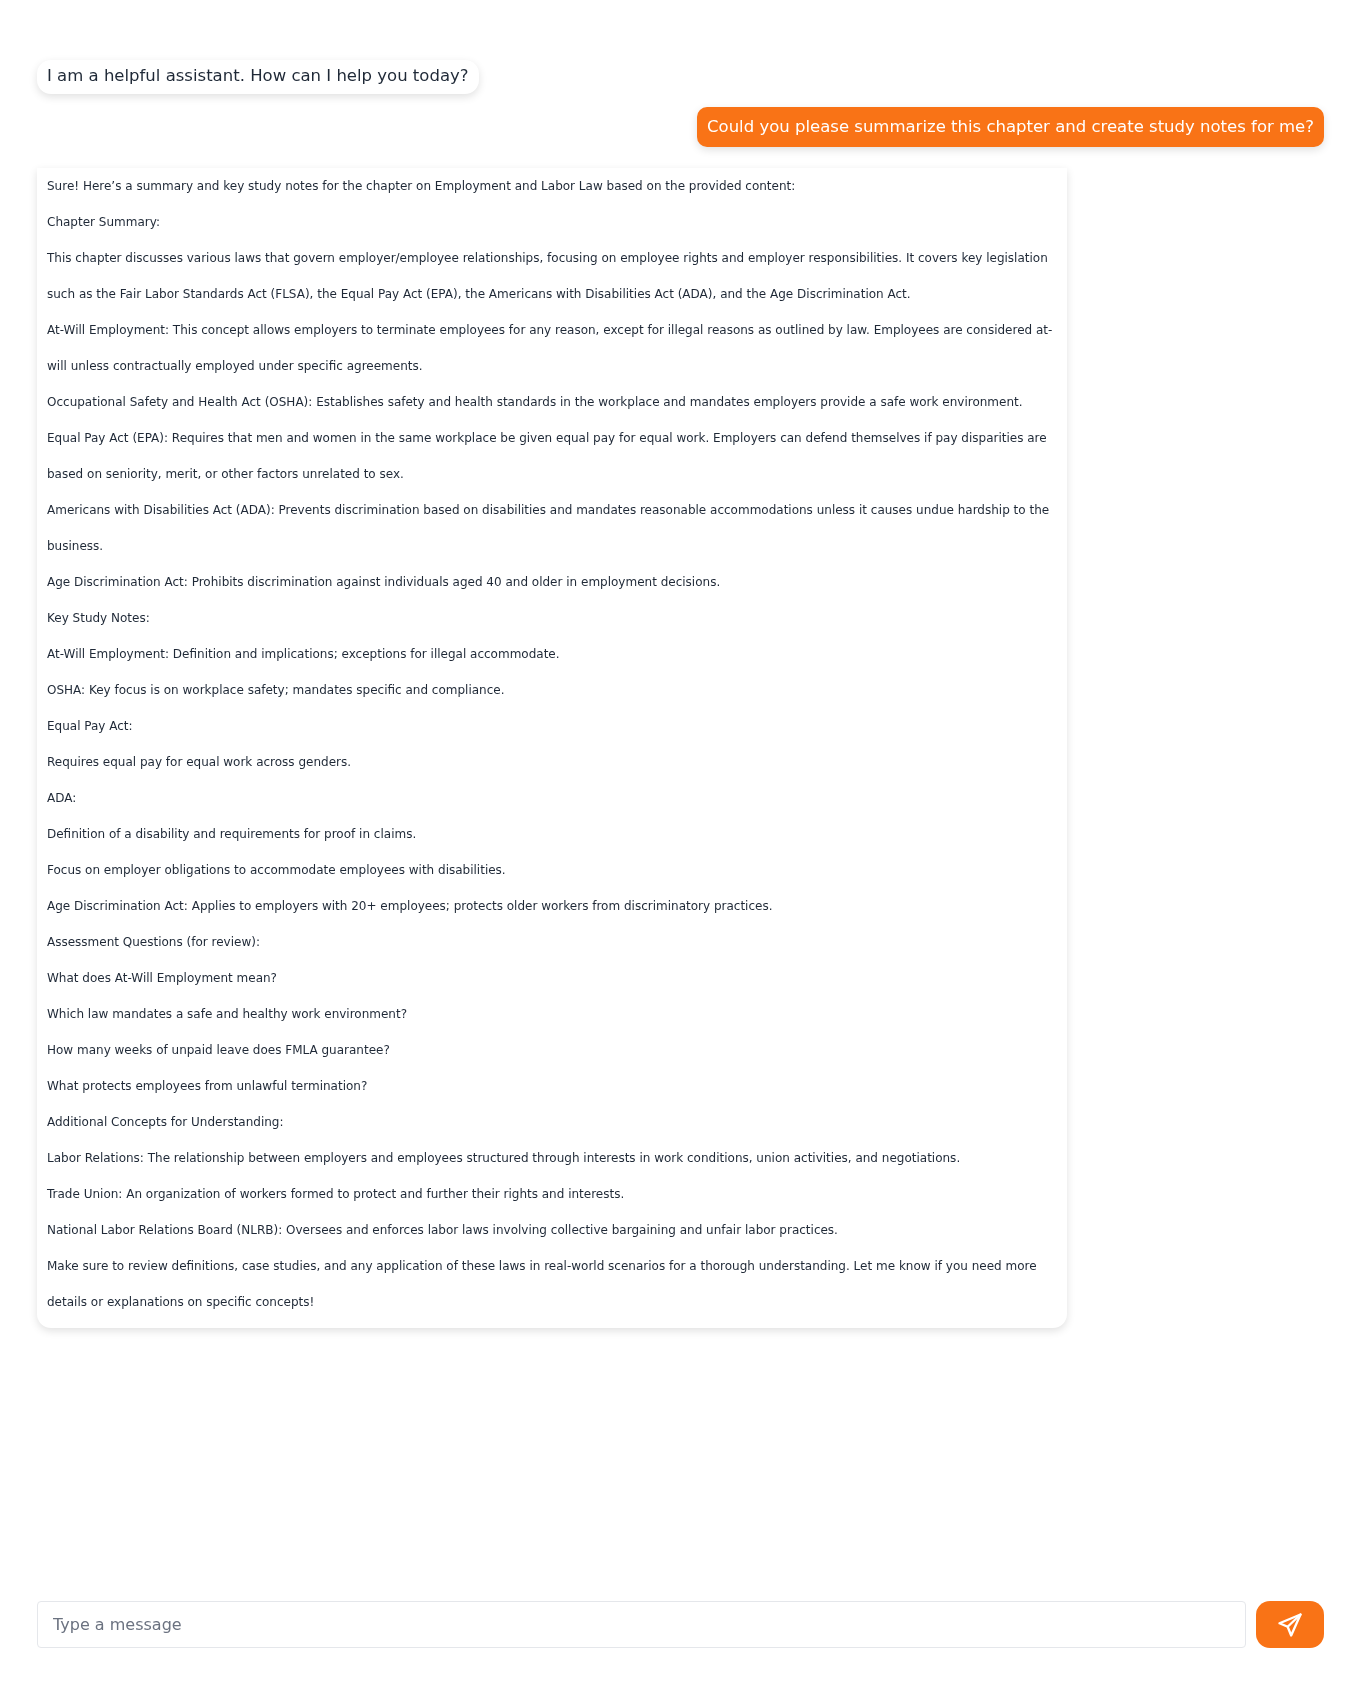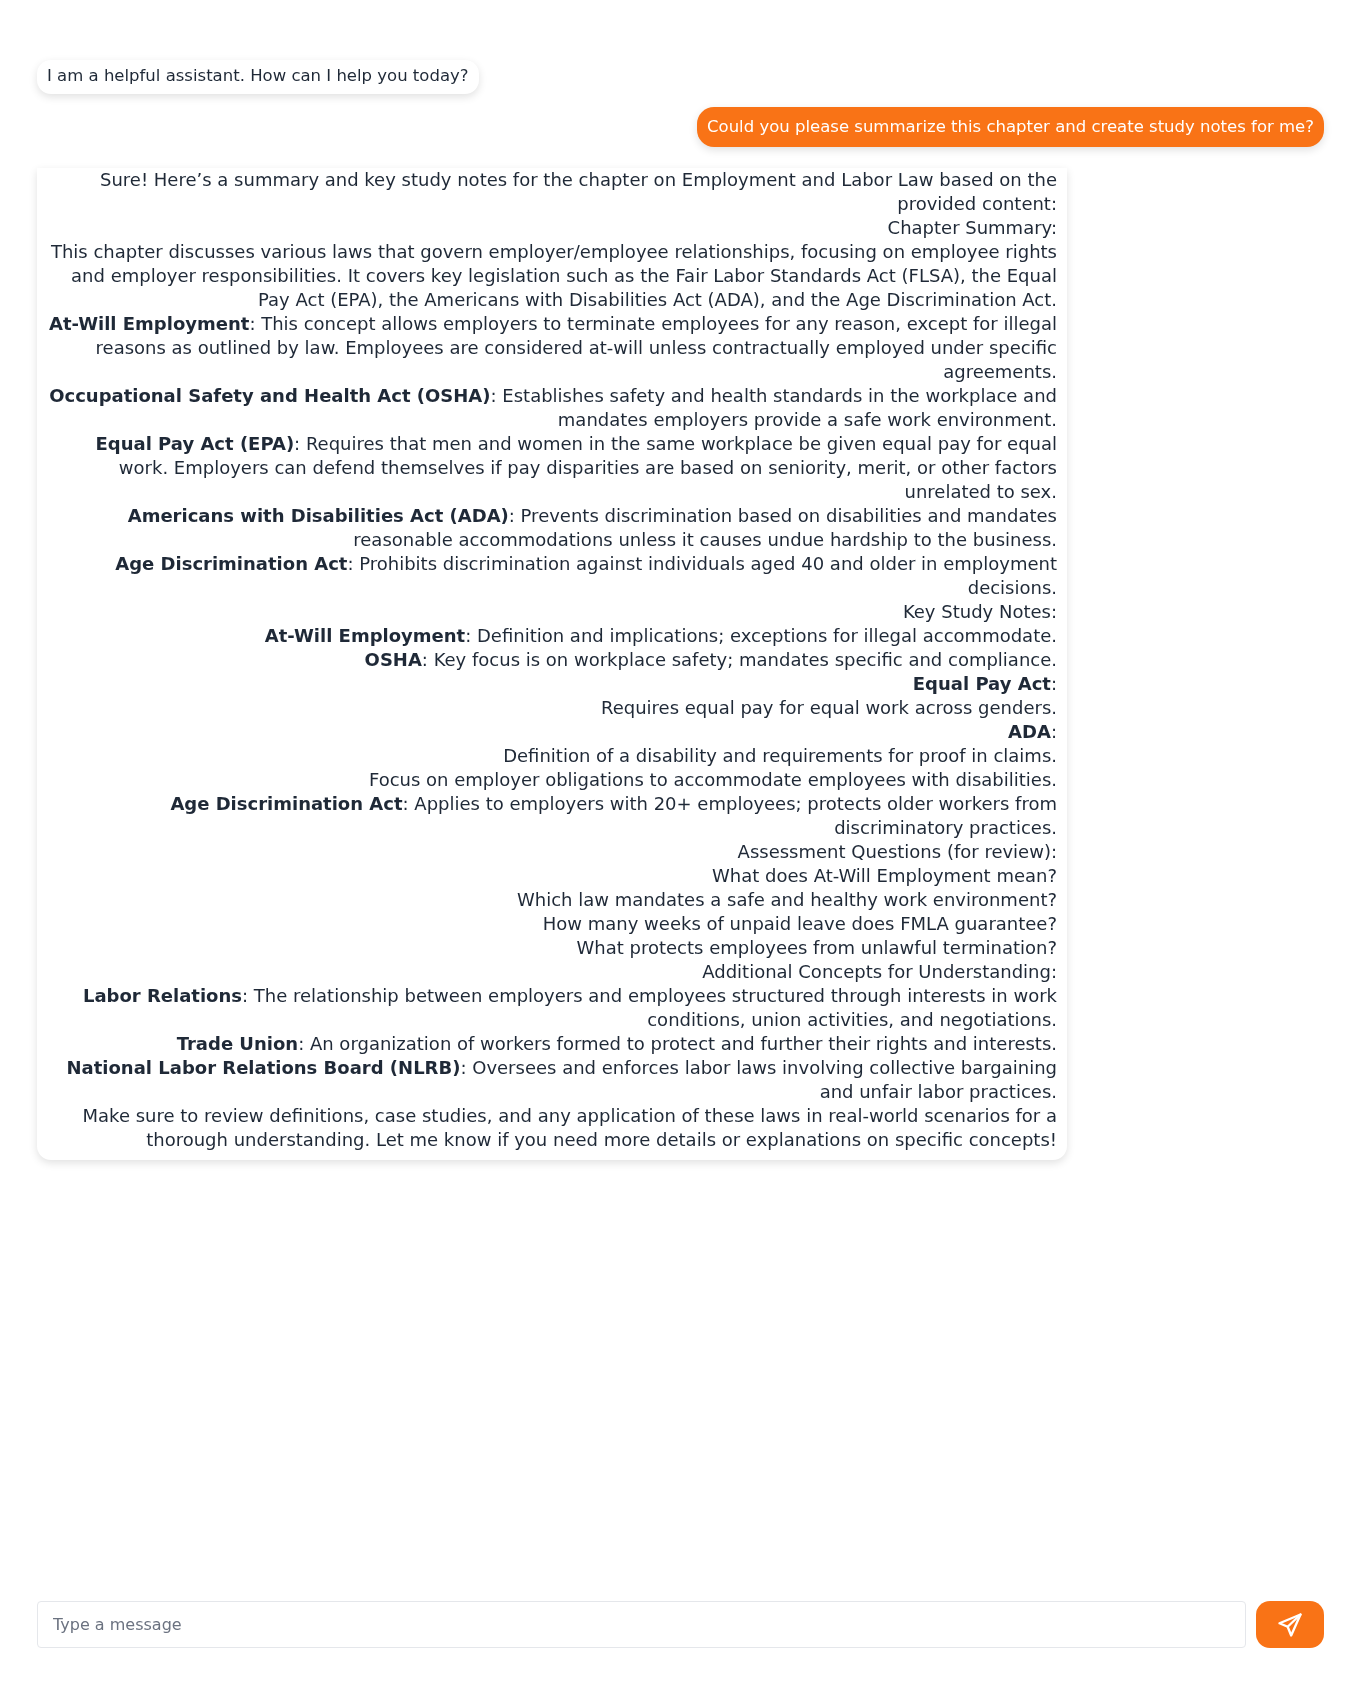--- a/index.html
+++ b/index.html
@@ -36,38 +36,37 @@
     padding: 4px 10px 6px 10px;
     white-space: nowrap;
   }
   .bubble.user {
     right: 33px;
     top: 107px;
     background: #f97316;
     color: #ffffff;
     padding: 8px 10px 8px 10px;
     white-space: nowrap;
-    border-radius: 17px;
+    border-radius: 10px;
   }
   .bubble.assistant {
     left: 37px;
     top: 168px;
     width: 1030px;
     padding: 0 10px 8px 10px;
     border-radius: 0 0 14px 14px;
     box-sizing: border-box;
   }
   .bubble.assistant .line {
     display: block;
-    line-height: 24px;
-    font-size: 18px;
-    text-align: right;
+    line-height: 36px;
+    font-size: 12px;
   }
   .bubble.assistant b {
-    font-weight: bold;
+    font-weight: normal;
   }
   .input-bar {
     position: absolute;
     left: 37px;
     top: 1601px;
     width: 1209px;
     height: 47px;
     box-sizing: border-box;
     border: 1px solid #e5e7eb;
     border-radius: 4px;

